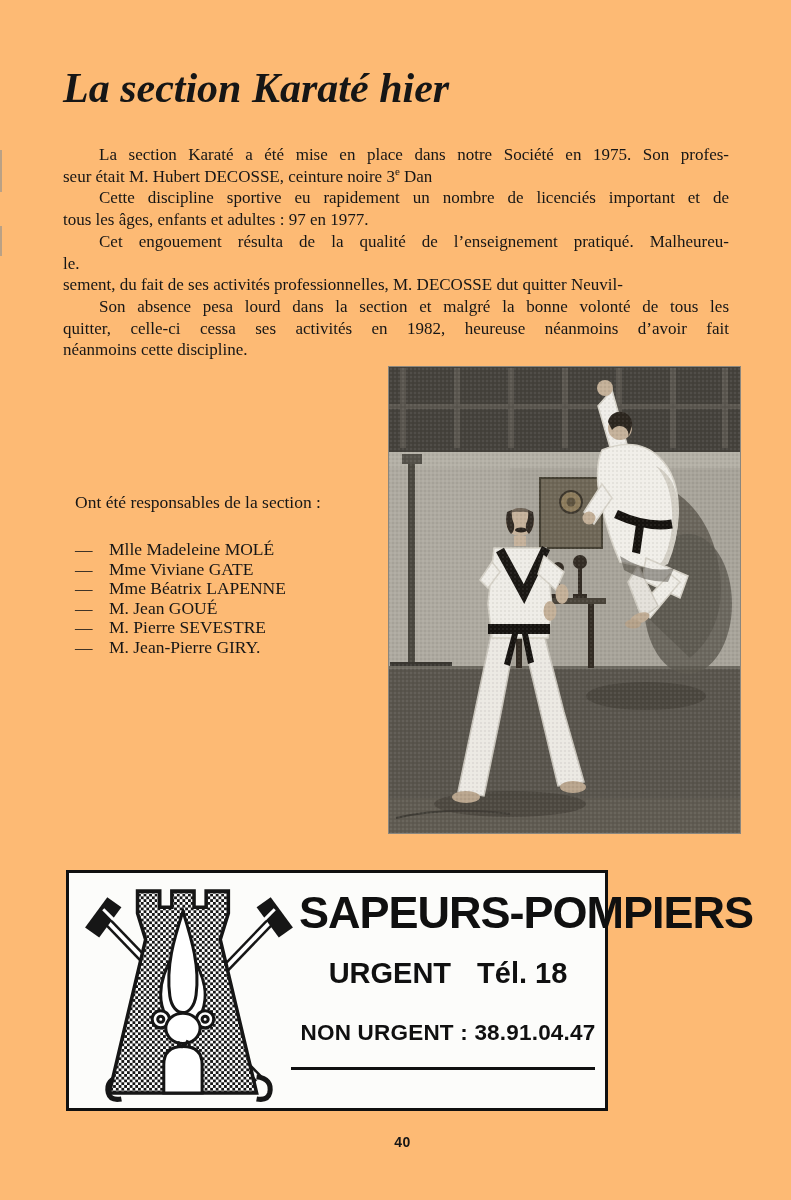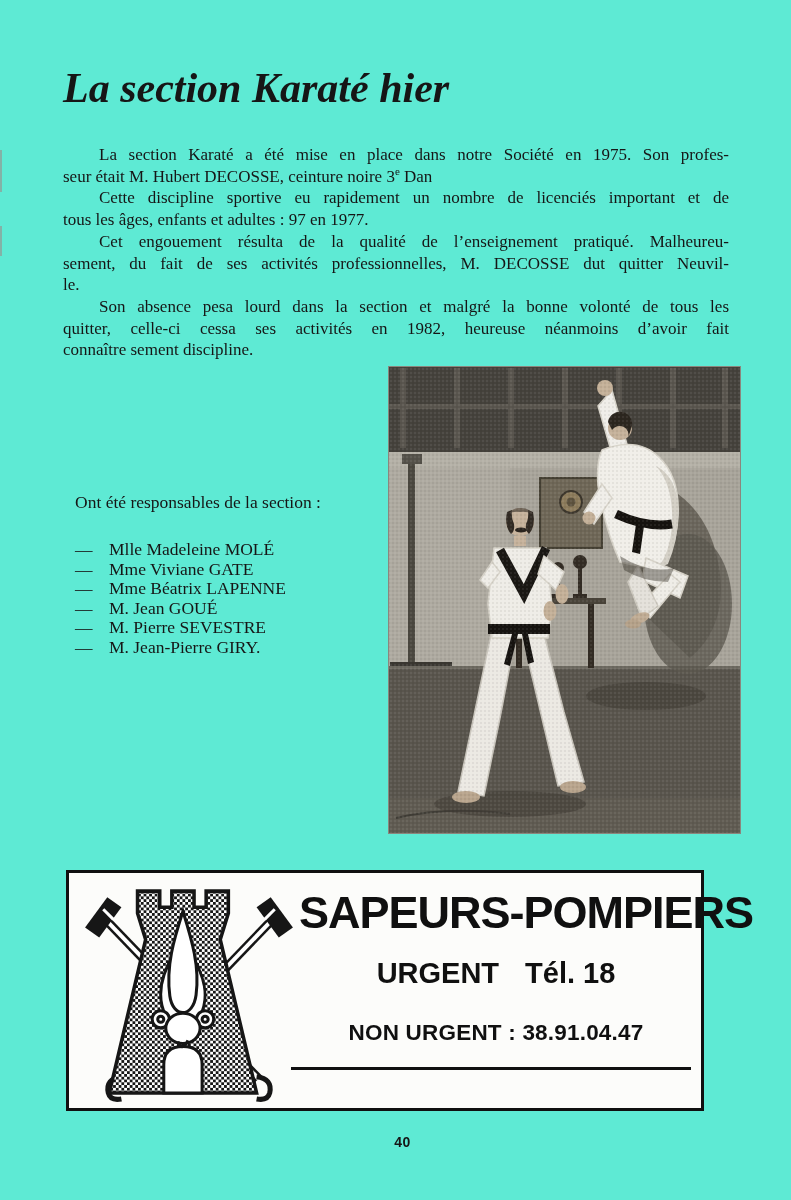--- a/index.html
+++ b/index.html
@@ -1,20 +1,20 @@
 <!DOCTYPE html>
 <html><head>
 <meta charset="utf-8">
 <style>
   html,body { margin:0; padding:0; background:#e8e7e4; }
   .page {
     position: relative;
     width: 791px; height: 1200px;
     margin: 0 auto;
-    background: #5eead4;
+    background: #fdba74;
     font-family: "Liberation Serif", serif;
     color: #161616;
     overflow: hidden;
   }
   
   .artifact { position:absolute; left:0; width:2px; background:#96948f; opacity:.65; }
 
   
   .title {
     position:absolute; left:63px; top:64px; margin:0;
@@ -38,21 +38,21 @@
 
   
   .photo {
     position:absolute; left:388px; top:366px; width:353px; height:468px;
     background:#a39f96;
   }
   .photo svg { display:block; width:100%; height:100%; }
 
   
   .ad {
-    position:absolute; left:66px; top:870px; width:638px; height:241px;
+    position:absolute; left:66px; top:870px; width:542px; height:241px;
     border:3px solid #101010; box-sizing:border-box; background:#fcfcfa;
   }
   .ad-logo { position:absolute; left:8px; top:4px; width:224px; height:228px; }
   .ad-logo svg { display:block; width:100%; height:100%; }
   .ad-right { position:absolute; left:230px; right:8px; top:0; bottom:0; font-family:"Liberation Sans", sans-serif; color:#101010; }
   .ad-title { position:absolute; top:14px; left:0; right:0; text-align:center; font-size:45px; font-weight:bold; letter-spacing:-1px; white-space:nowrap; }
   .ad-urgent-row { position:absolute; top:84px; left:0; right:0; display:flex; justify-content:center; gap:26px; font-size:29px; font-weight:bold; }
   .ad-nonurgent { position:absolute; top:147px; left:0; right:0; text-align:center; font-size:22.5px; font-weight:bold; letter-spacing:0.2px; }
   .ad-rule { position:absolute; top:194px; left:-8px; right:2px; height:3px; background:#101010; }
   .ad-bottom { position:absolute; top:203px; left:-8px; right:2px; display:flex; justify-content:space-between; font-size:28px; letter-spacing:0.6px; }
@@ -78,27 +78,27 @@
     <div class="para">
       <div class="tline">La section Karaté a été mise en place dans notre Société en 1975. Son profes-</div>
       <div class="tline"><span>seur était M. Hubert DECOSSE, ceinture noire 3</span><sup>e</sup><span> Dan</span></div>
     </div>
     <div class="para">
         <div class="tline">Cette discipline sportive eu rapidement un nombre de licenciés important et de</div>
         <div class="tline">tous les âges, enfants et adultes : 97 en 1977.</div>
       </div>
     <div class="para">
         <div class="tline">Cet engouement résulta de la qualité de l’enseignement pratiqué. Malheureu-</div>
+        <div class="tline">le.</div>
         <div class="tline">sement, du fait de ses activités professionnelles, M. DECOSSE dut quitter Neuvil-</div>
-        <div class="tline">le.</div>
       </div>
     <div class="para">
         <div class="tline">Son absence pesa lourd dans la section et malgré la bonne volonté de tous les</div>
         <div class="tline">quitter, celle-ci cessa ses activités en 1982, heureuse néanmoins d’avoir fait</div>
-        <div class="tline">connaître sement discipline.</div>
+        <div class="tline">néanmoins cette discipline.</div>
       </div>
   </div>
 
   <div class="responsables">
     <p class="resp-intro">Ont été responsables de la section :</p>
     <div>
         <div class="member">
           <span class="dash">—</span>
           <span>Mlle Madeleine MOLÉ</span>
         </div>

